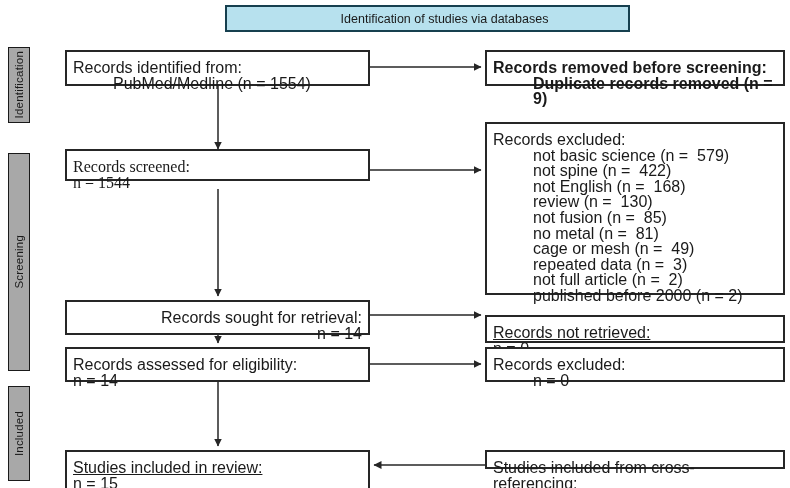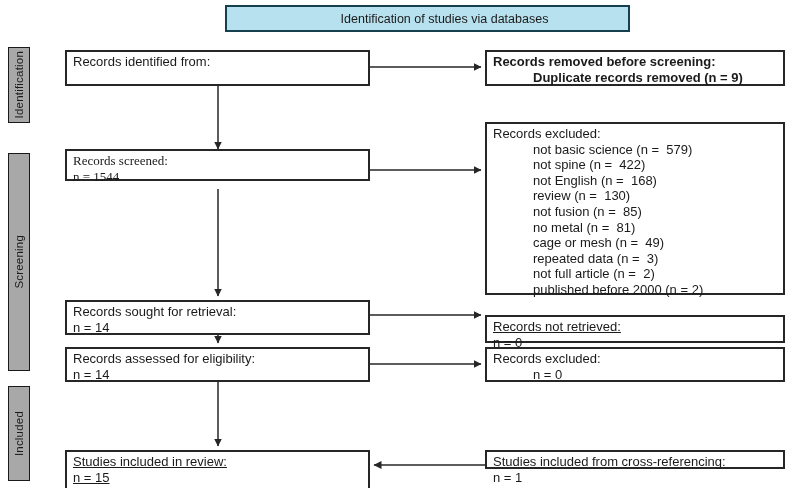--- a/index.html
+++ b/index.html
@@ -21,28 +21,28 @@
   }
   .stage span{
     writing-mode:vertical-rl;transform:rotate(180deg);
     font-size:11.5px;letter-spacing:.2px;white-space:nowrap;
   }
   .stage-identification{top:47px;height:76px;}
   .stage-screening{top:153px;height:218px;}
   .stage-included{top:386px;height:95px;}
   .box{
     position:absolute;background:#ffffff;border:2px solid #262626;
-    box-sizing:border-box;font-size:13px;line-height:15.5px;
-    padding:2px 6px 0 6px;
+    box-sizing:border-box;font-size:16px;line-height:15.5px;
+    padding:8px 6px 0 6px;
   }
   .lcol{left:65px;width:305px;}
   .rcol{left:485px;width:300px;}
   .b1{top:50px;height:36px;}
   .b2{top:149px;height:32px;font-family:Liberation Serif, serif;}
-  .b3{top:300px;height:35px;}
+  .b3{top:300px;height:35px;text-align:right;}
   .b4{top:347px;height:35px;}
   .b5{top:450px;height:46px;text-decoration:underline;}
   .r1{top:50px;height:36px;font-weight:bold;}
   .r2{top:122px;height:173px;line-height:15.6px;}
   .r3{top:315px;height:28px;text-decoration:underline;}
   .r4{top:347px;height:35px;}
   .r5{top:450px;height:19px;}
   .indent{padding-left:40px;}
   .pre{white-space:pre;}
   svg.arrows{position:absolute;left:0;top:0;pointer-events:none;}
@@ -62,20 +62,21 @@
   </div>
   <div class="stage stage-screening">
     <span>Screening</span>
   </div>
   <div class="stage stage-included">
     <span>Included</span>
   </div>
 
   <div class="box lcol b1">
     <div>Records identified from:</div>
+    <div class="indent">PubMed/Medline (n = 1554)</div>
   </div>
   <div class="box lcol b2">
     <div>Records screened:</div>
     <div>n = 1544</div>
   </div>
   <div class="box lcol b3">
     <div>Records sought for retrieval:</div>
     <div>n = 14</div>
   </div>
   <div class="box lcol b4">

